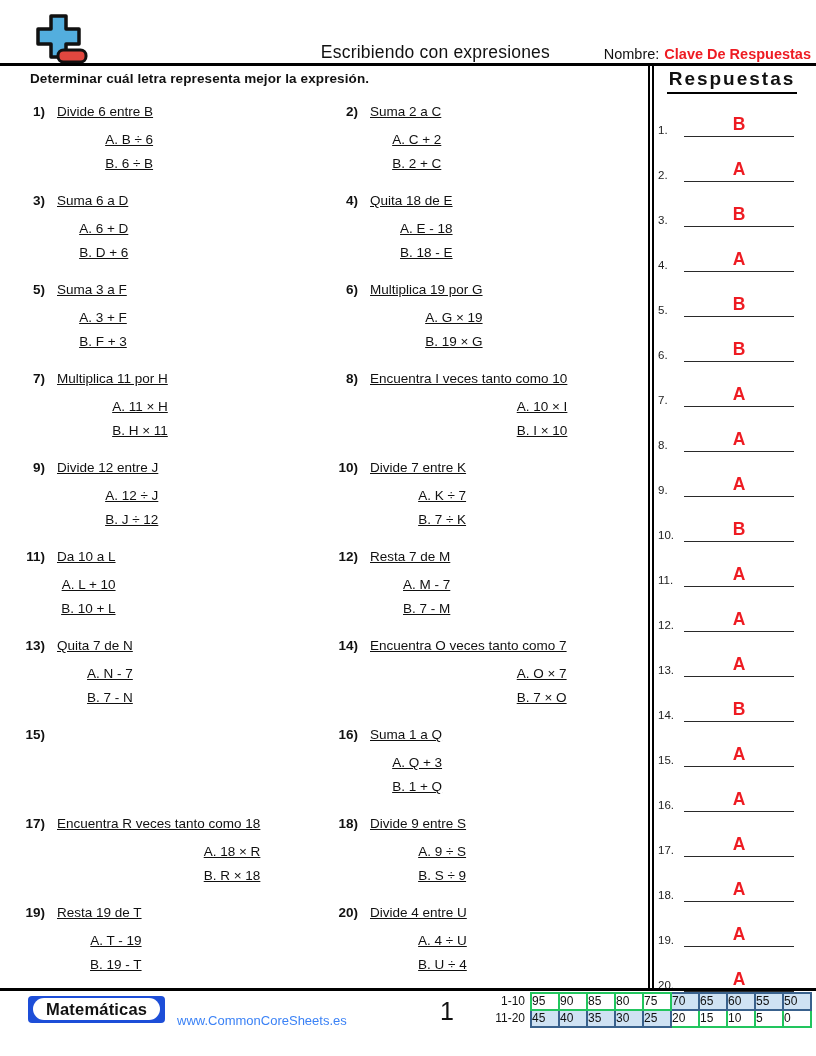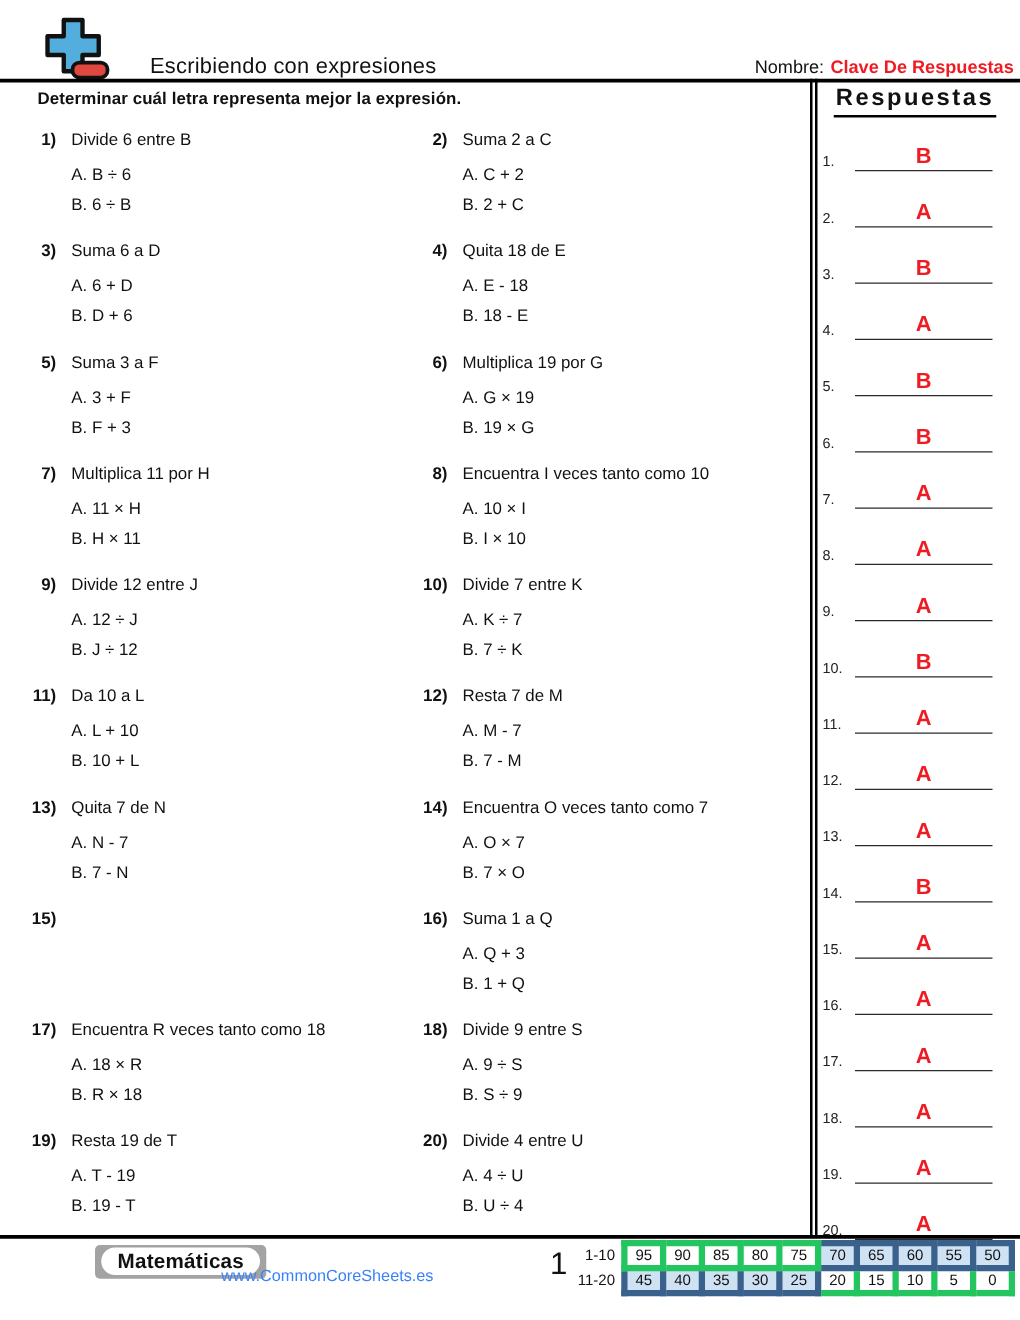--- a/index.html
+++ b/index.html
@@ -1,67 +1,67 @@
 <!DOCTYPE html>
 <html><head>
 <meta charset="utf-8">
 <style>
   html,body{margin:0;padding:0;background:#fff;}
   .page{position:relative;width:816px;height:1056px;background:#fff;overflow:hidden;
         font-family:"Liberation Sans",sans-serif;color:#111;}
 
   
   .logo{position:absolute;left:30px;top:13px;}
-  .page-title{position:absolute;left:120px;top:42px;width:430px;text-align:left;
+  .page-title{position:absolute;left:120px;top:42px;width:430px;text-align:right;
               font-size:17.5px;letter-spacing:.2px;}
   .name-area{position:absolute;right:5px;top:46px;font-size:14.5px;white-space:nowrap;}
   .name-value{color:#ee1b22;font-weight:bold;margin-left:5px;}
   .header-rule{position:absolute;left:0;top:63px;width:816px;height:3px;background:#000;}
   .instruction{position:absolute;left:30px;top:71px;font-size:13.5px;font-weight:bold;
                letter-spacing:.1px;}
 
   
   .problems-grid{position:absolute;left:0;top:96px;width:650px;display:grid;
                  grid-template-columns:313px 335px;grid-auto-rows:89px;}
   .problem{display:flex;align-items:flex-start;}
   .p-num{flex:none;width:45px;text-align:right;font-weight:bold;font-size:13.5px;
          line-height:20px;padding-top:6px;}
-  .p-body{margin-left:12px;padding-top:6px;}
+  .p-body{margin-left:12px;padding-top:6px;text-decoration:underline;}
   .p-question{font-size:13.5px;line-height:20px;margin-bottom:6px;}
-  .p-opt{font-size:13.5px;line-height:24px;}
+  .p-opt{font-size:13.5px;line-height:24px;text-align:right;}
 
   
   .divider{position:absolute;left:648px;top:63px;width:6px;height:927px;
            border-left:2px solid #000;border-right:2px solid #000;box-sizing:border-box;}
 
   
   .answers-panel{position:absolute;left:654px;top:63px;right:0;height:930px;}
   .answers-title-wrap{position:absolute;top:5px;left:0;right:6px;text-align:center;}
   .answers-title{display:inline-block;font-weight:bold;font-size:19px;letter-spacing:2px;
                  border-bottom:2px solid #000;padding:0 2px 2px 2px;}
   .answers-list{position:absolute;top:29px;left:0;right:0;}
   .ans-row{height:45px;display:flex;align-items:flex-end;padding-left:4px;}
   .ans-num{flex:none;width:24px;font-size:11.5px;padding-bottom:1px;color:#222;}
   .ans-line{flex:none;width:110px;margin-left:2px;border-bottom:1.6px solid #2a2a2a;
             text-align:center;}
   .ans-letter{display:inline-block;color:#ee1b22;font-weight:bold;font-size:17.5px;
               line-height:1;padding-bottom:3px;}
 
   
   .footer-rule{position:absolute;left:0;top:988px;width:816px;height:3px;background:#000;}
-  .brand{position:absolute;left:28px;top:996px;background:#a3a3a3;padding:4px 5px;
-         border-radius:4px;margin-left:48px;}
+  .brand{position:absolute;left:28px;top:996px;background:#1d4ed8;padding:4px 5px;
+         border-radius:4px;}
   .brand-pill{background:#fff;border-radius:16px;padding:2px 13px;font-weight:bold;
               font-size:16.5px;letter-spacing:.2px;}
   .website{position:absolute;left:177px;top:1013px;font-size:13px;color:#3b82f6;}
   .page-num{position:absolute;left:397px;top:997px;width:100px;text-align:center;
             font-size:25px;}
   .score-table{position:absolute;right:4px;top:992px;border-collapse:collapse;
                font-size:12px;}
-  .score-table td{border:5px solid #22c55e;width:26px;height:15px;text-align:center;
+  .score-table td{border:2px solid #22c55e;width:26px;height:15px;text-align:left;
                   padding:0;line-height:15px;}
   .score-table td.label{border:none;width:46px;text-align:right;padding-right:5px;}
   .score-table td.hl{background:#cfe2f3;border-color:#39618c;}
 </style>
 </head>
 <body>
 
 <div class="page">
 
   <div class="logo">

